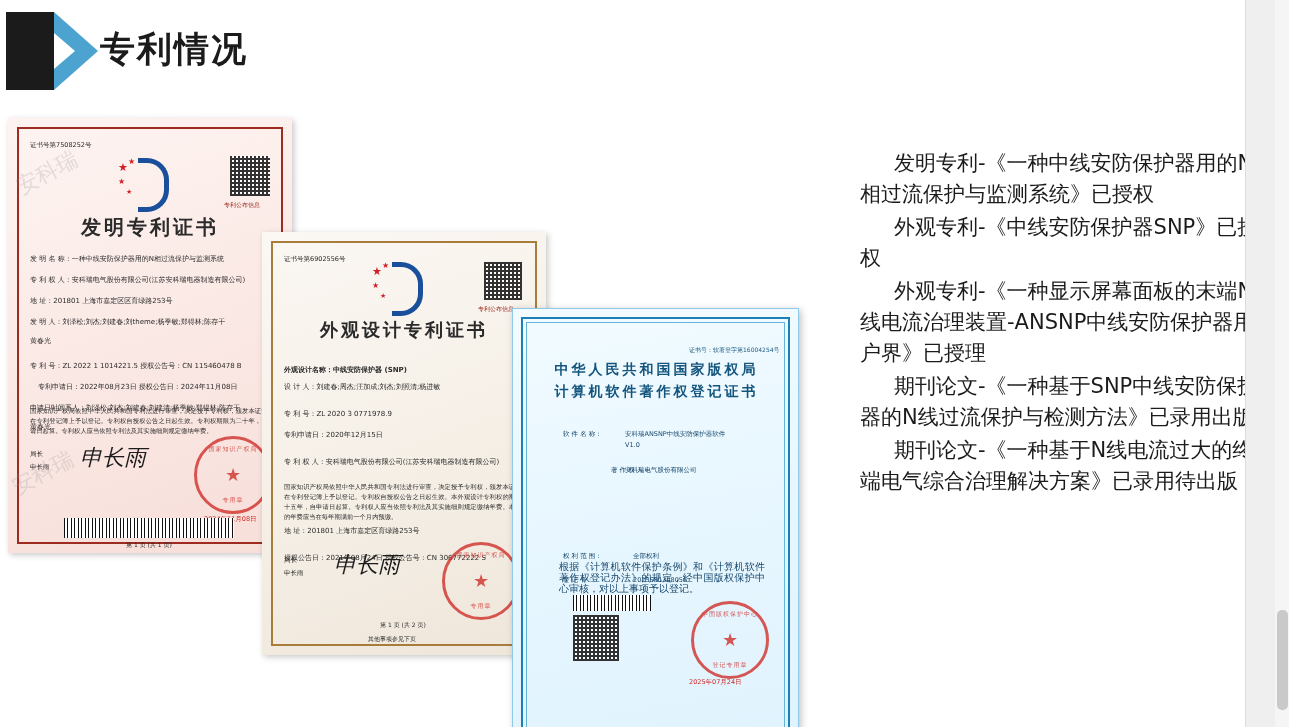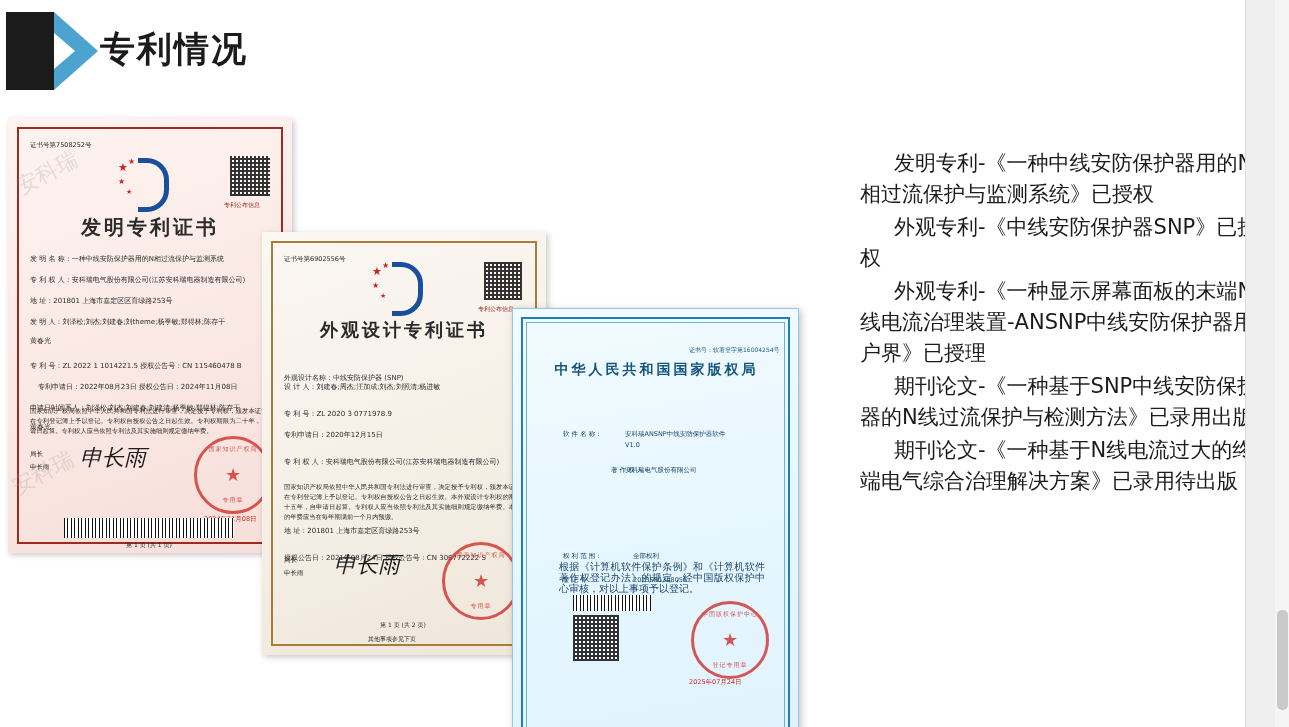--- a/index.html
+++ b/index.html
@@ -303,21 +303,21 @@
     <div class="d-shape"></div>
     <div class="star" style="left:2px; top:6px;">★</div>
     <div class="star" style="left:12px; top:0px; font-size:8px;">★</div>
     <div class="star" style="left:2px; top:20px; font-size:8px;">★</div>
     <div class="star" style="left:10px; top:30px; font-size:7px;">★</div>
   </div>
 
   <div class="cert-text cert-title" style="left:0; width:284px; top:86px; font-size:18px; color:#2a2a2a;">外观设计专利证书</div>
 
   <div style="position:absolute; left:22px; top:128px; width:244px;">
-    <div class="cert-text smallrow" style="position:relative; left:0; top:12px;">外观设计名称：中线安防保护器 (SNP)</div>
+    <div class="cert-text smallrow" style="position:relative; left:0; top:4px;font-weight:bold;">外观设计名称：中线安防保护器 (SNP)</div>
     <div class="cert-text smallrow" style="position:relative; left:0; top:8px;">设   计   人：刘建春;周杰;汪加成;刘杰;刘照清;杨进敏</div>
     <div class="cert-text smallrow" style="position:relative; left:0; top:22px;">专 利 号：ZL 2020 3 0771978.9</div>
     <div class="cert-text smallrow" style="position:relative; left:0; top:30px;">专利申请日：2020年12月15日</div>
     <div class="cert-text smallrow" style="position:relative; left:0; top:44px;">专 利 权 人：安科瑞电气股份有限公司(江苏安科瑞电器制造有限公司)</div>
     <div class="cert-text smallrow" style="position:relative; left:0; top:52px;margin-top:48px;">地        址：201801 上海市嘉定区育绿路253号</div>
     <div class="cert-text smallrow" style="position:relative; left:0; top:66px;">授权公告日：2021年08月24日     授权公告号：CN 306772222 S</div>
   </div>
 
   <div style="position:absolute; left:22px; top:250px; width:244px; font-size:6.3px; line-height:10px; color:#2d2d2d; text-align:justify; font-family:'DejaVu Sans',sans-serif;">国家知识产权局依照中华人民共和国专利法进行审查，决定授予专利权，颁发本证书并在专利登记簿上予以登记。专利权自授权公告之日起生效。本外观设计专利权的期限为十五年，自申请日起算。专利权人应当依照专利法及其实施细则规定缴纳年费。本专利的年费应当在每年期满前一个月内预缴。</div>
 
@@ -335,20 +335,21 @@
   <div class="cert-text tiny2" style="left:106px; top:402px;">其他事项参见下页</div>
 </div>
 
 <div class="cert cert3">
   <div class="inner-border"></div>
   <div class="inner-border2"></div>
 
   <div class="cert-text tiny2" style="left:176px; top:36px; color:#1c5a80;">证书号：软著登字第16004254号</div>
 
   <div class="cert-text cert-title" style="left:0; width:287px; top:52px; font-size:14px; color:#13557d;">中华人民共和国国家版权局</div>
+  <div class="cert-text cert-title" style="left:0; width:287px; top:74px; font-size:14px; color:#13557d;">计算机软件著作权登记证书</div>
 
   <div style="position:absolute; left:50px; top:120px; width:200px;">
     <div style="position:relative; height:26px;">
       <span class="cert-text tiny" style="position:absolute; left:0; top:0; color:#14456a;">软 件 名 称：</span>
       <span class="cert-text tiny" style="position:absolute; left:62px; top:0; color:#14456a; white-space:pre;">安科瑞ANSNP中线安防保护器软件
 V1.0</span>
     </div>
     <div style="position:relative; height:26px; top:10px;">
       <span class="cert-text tiny" style="position:absolute; left:0; top:0; color:#14456a;margin-left:48px;">著 作 权 人：</span>
       <span class="cert-text tiny" style="position:absolute; left:62px; top:0; color:#14456a;">安科瑞电气股份有限公司</span>

